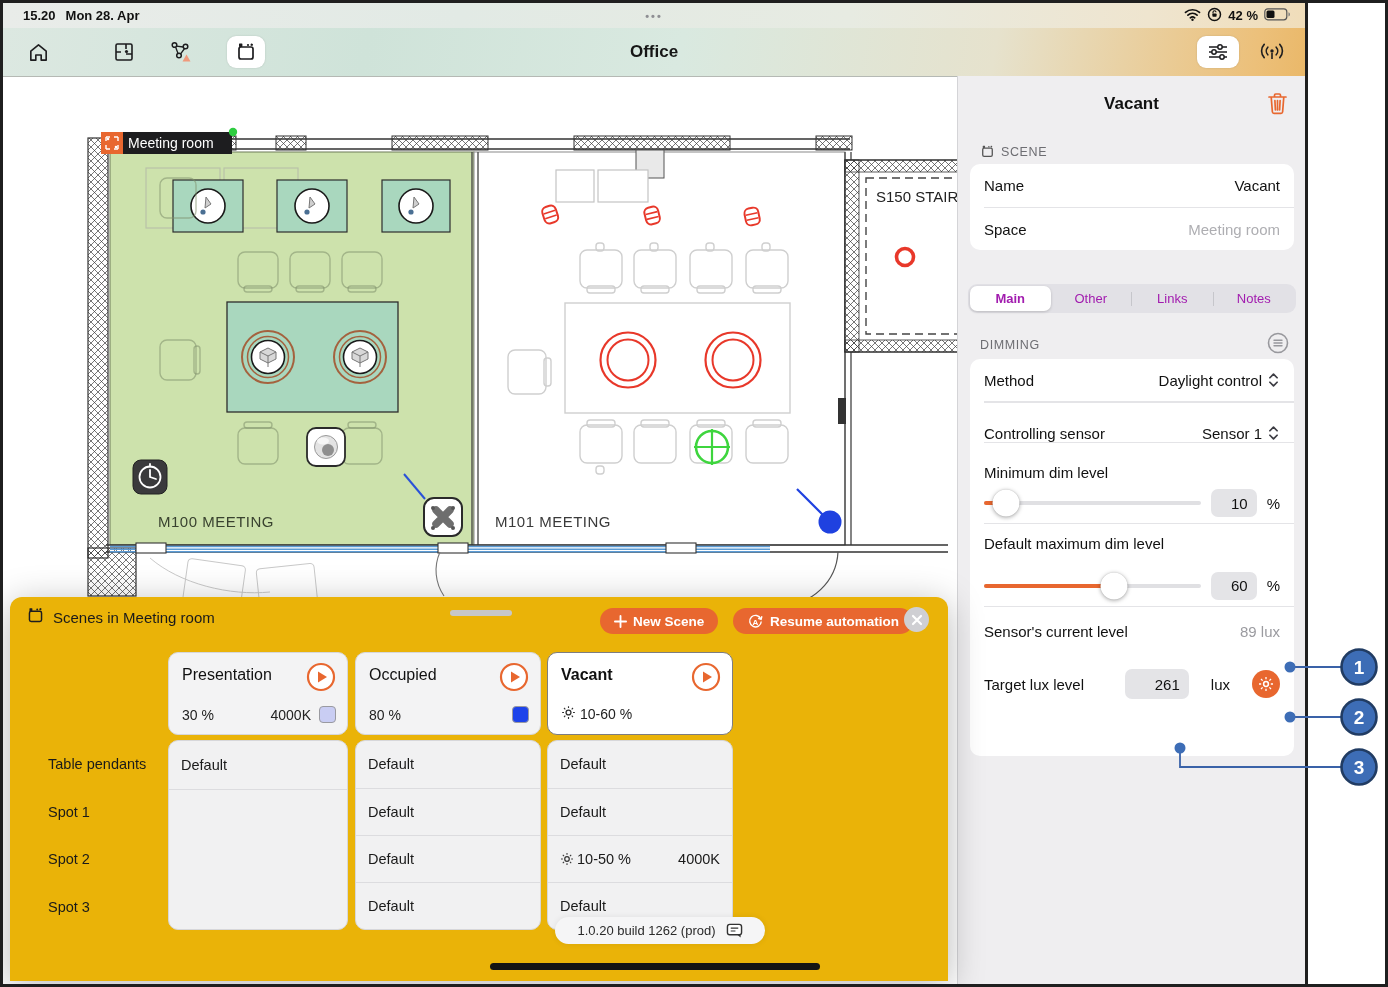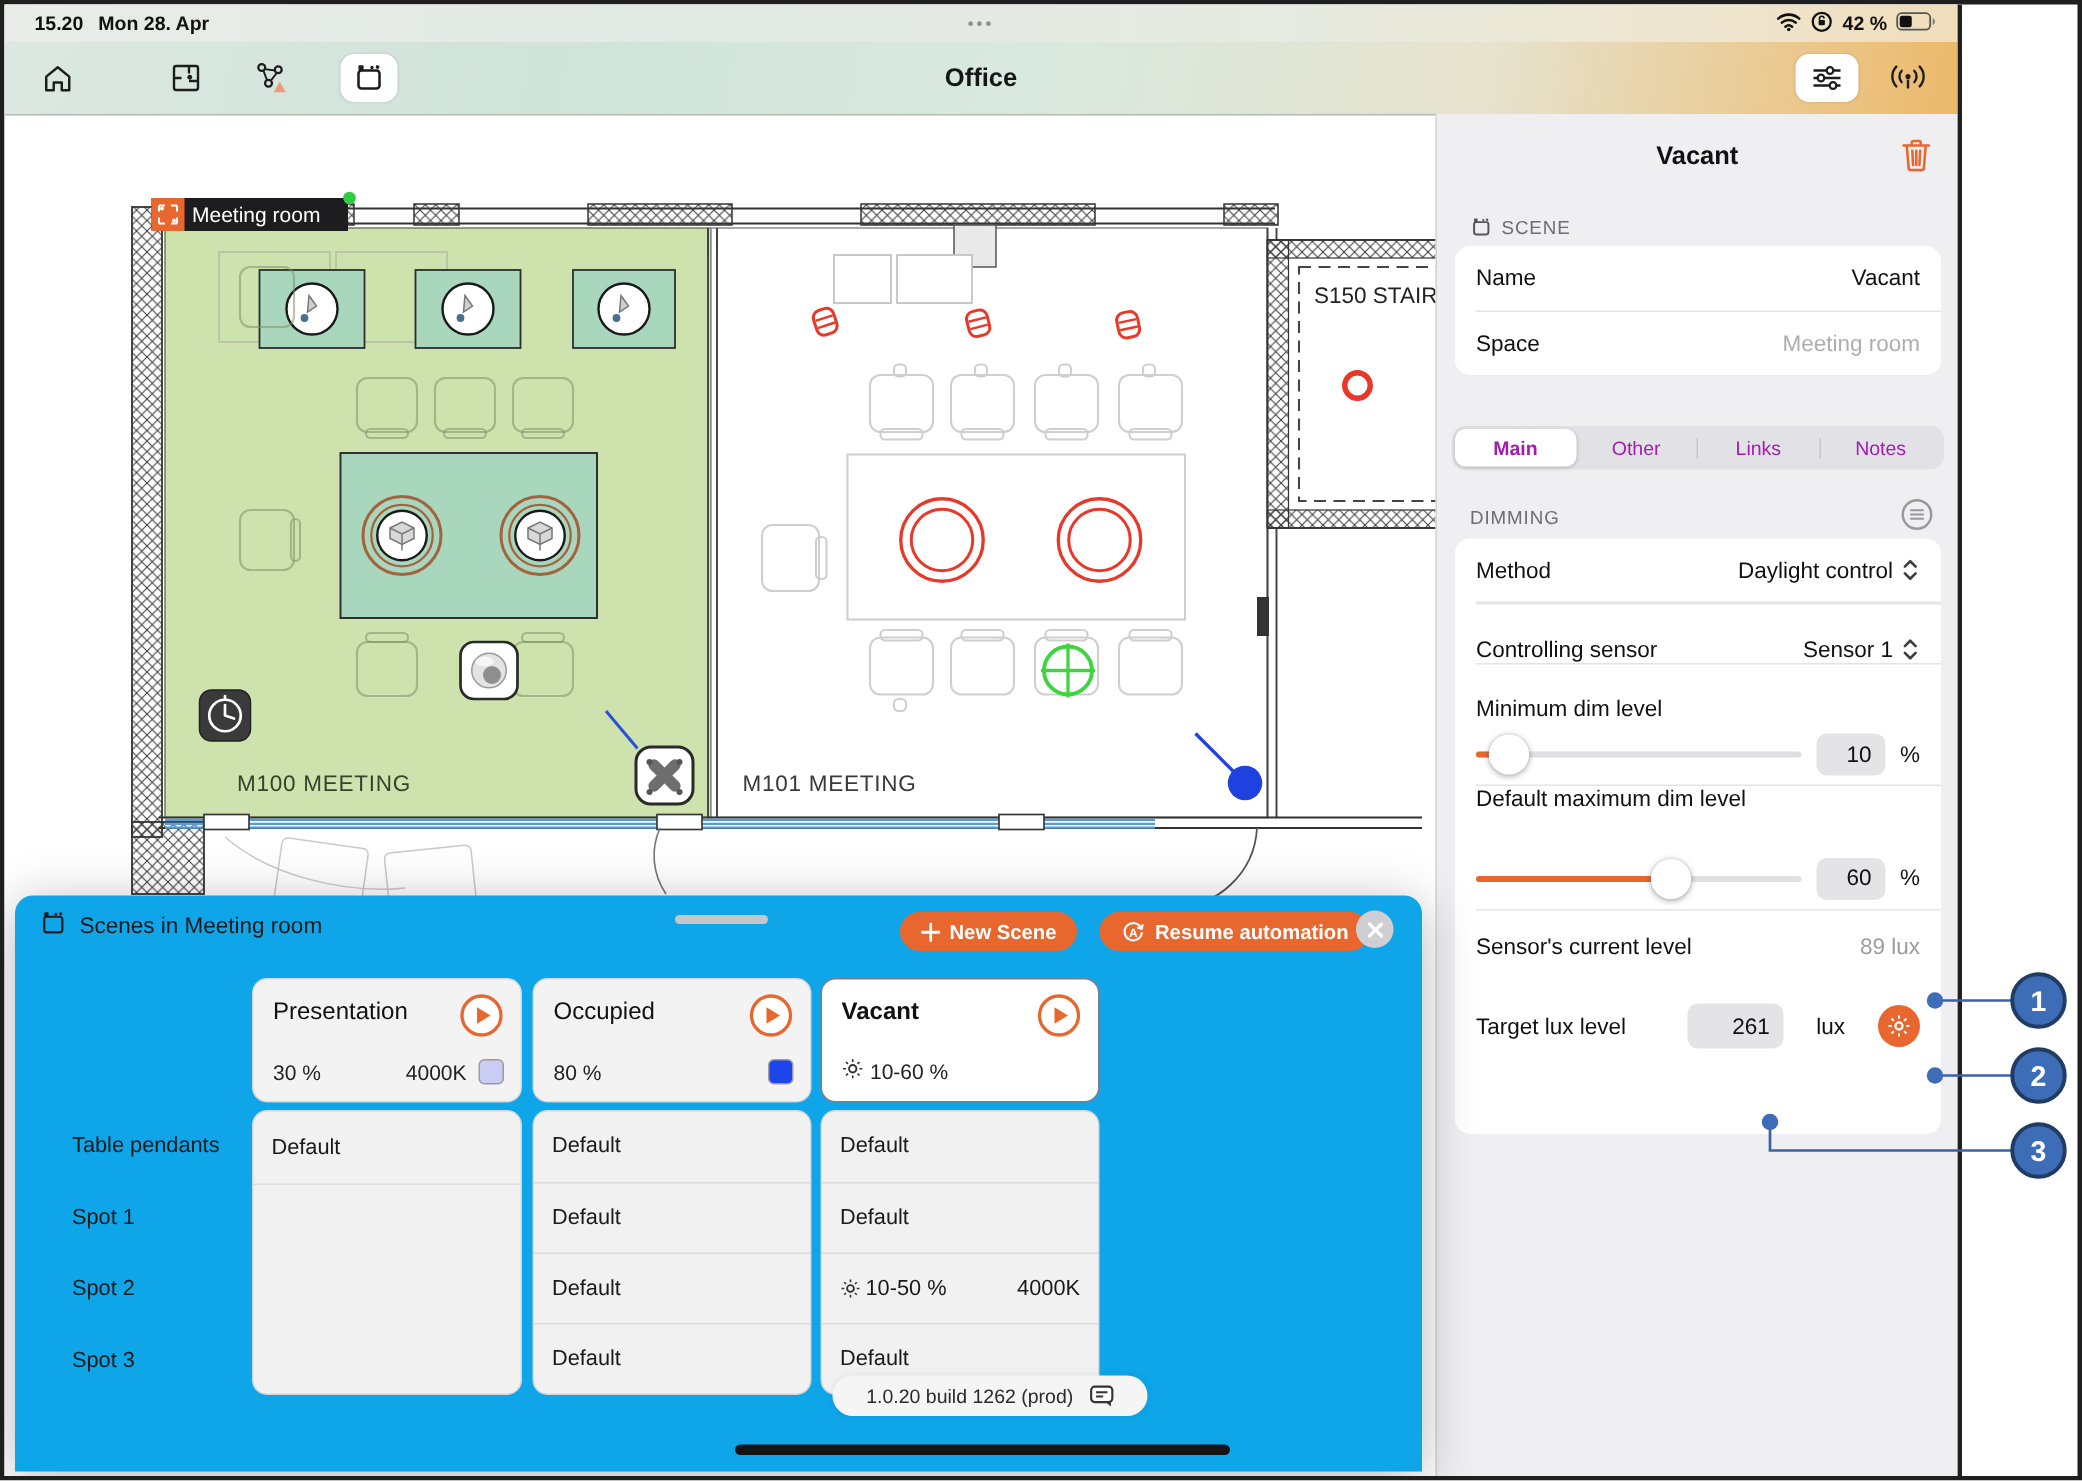--- a/index.html
+++ b/index.html
@@ -20,21 +20,21 @@
     border-bottom:1px solid #b5b9b4;display:flex;align-items:center;z-index:11;}
   .tb-icon{width:26px;height:26px;color:#1d1d1f;display:flex;align-items:center;justify-content:center;}
   .tb-btn-active{background:#fff;border-radius:9px;width:38px;height:32px;display:flex;align-items:center;justify-content:center;box-shadow:0 0 2px rgba(0,0,0,.15);}
   .tb-title{position:absolute;left:0;right:0;text-align:center;font-size:17px;font-weight:bold;color:#161616;}
   .tb-right{margin-left:auto;display:flex;align-items:center;gap:16px;margin-right:16px;z-index:2;}
 
   
   .plan-svg{position:absolute;left:-3px;top:-3px;width:1388px;height:987px;z-index:5;}
 
   
-  .sheet{position:absolute;left:7px;top:594px;width:938px;height:384px;background:#0ea5e9;border-radius:12px 12px 0 0;
+  .sheet{position:absolute;left:7px;top:594px;width:938px;height:384px;background:#eab308;border-radius:12px 12px 0 0;
     box-shadow:0 6px 36px rgba(0,0,0,.28);z-index:30;}
   .sheet-handle{position:absolute;left:440px;top:13px;width:62px;height:6px;border-radius:3px;background:#c7c7c9;}
   .sheet-head{position:absolute;left:16px;top:9px;display:flex;align-items:center;gap:8px;color:#1a1a1a;font-size:15px;}
   .pill{position:absolute;height:26px;border-radius:14px;background:#e8672f;color:#fff;font-size:13.5px;font-weight:bold;
     display:flex;align-items:center;justify-content:center;gap:6px;padding:0 14px;box-sizing:border-box;}
   .sheet-close{position:absolute;left:894px;top:10px;width:25px;height:25px;border-radius:50%;background:#cfcfd3;
     display:flex;align-items:center;justify-content:center;}
   .scene-card{position:absolute;top:55px;height:83px;background:#f3f3f4;border:1px solid #d7d7da;border-radius:10px;box-sizing:border-box;}
   .scene-card.sel{background:#fff;border:1.5px solid #7d7d81;}
   .sc-title{position:absolute;left:13px;top:13px;font-size:16px;color:#111;text-align:center;}
@@ -582,21 +582,21 @@
       <div class="slider-row" style="height:40px;">
         <div class="slider">
           <div class="slider-track"></div>
               <div class="slider-fill" style="width: 10%;"></div>
               <div class="slider-thumb" style="left: 10%;"></div>
         </div>
         <div class="valbox">10</div>
         <span class="unit">%</span>
       </div>
       <div class="divider"></div>
-      <div class="frow" style="height:41px;align-items:flex-start;padding-bottom:2px;">
+      <div class="frow" style="height:41px;align-items:center;padding-bottom:2px;">
         <span>Default maximum dim level</span>
       </div>
       <div class="slider-row" style="height:41px;text-align:right;">
         <div class="slider">
           <div class="slider-track"></div>
               <div class="slider-fill" style="width: 60%;"></div>
               <div class="slider-thumb" style="left: 60%;"></div>
         </div>
         <div class="valbox">60</div>
         <span class="unit">%</span>

